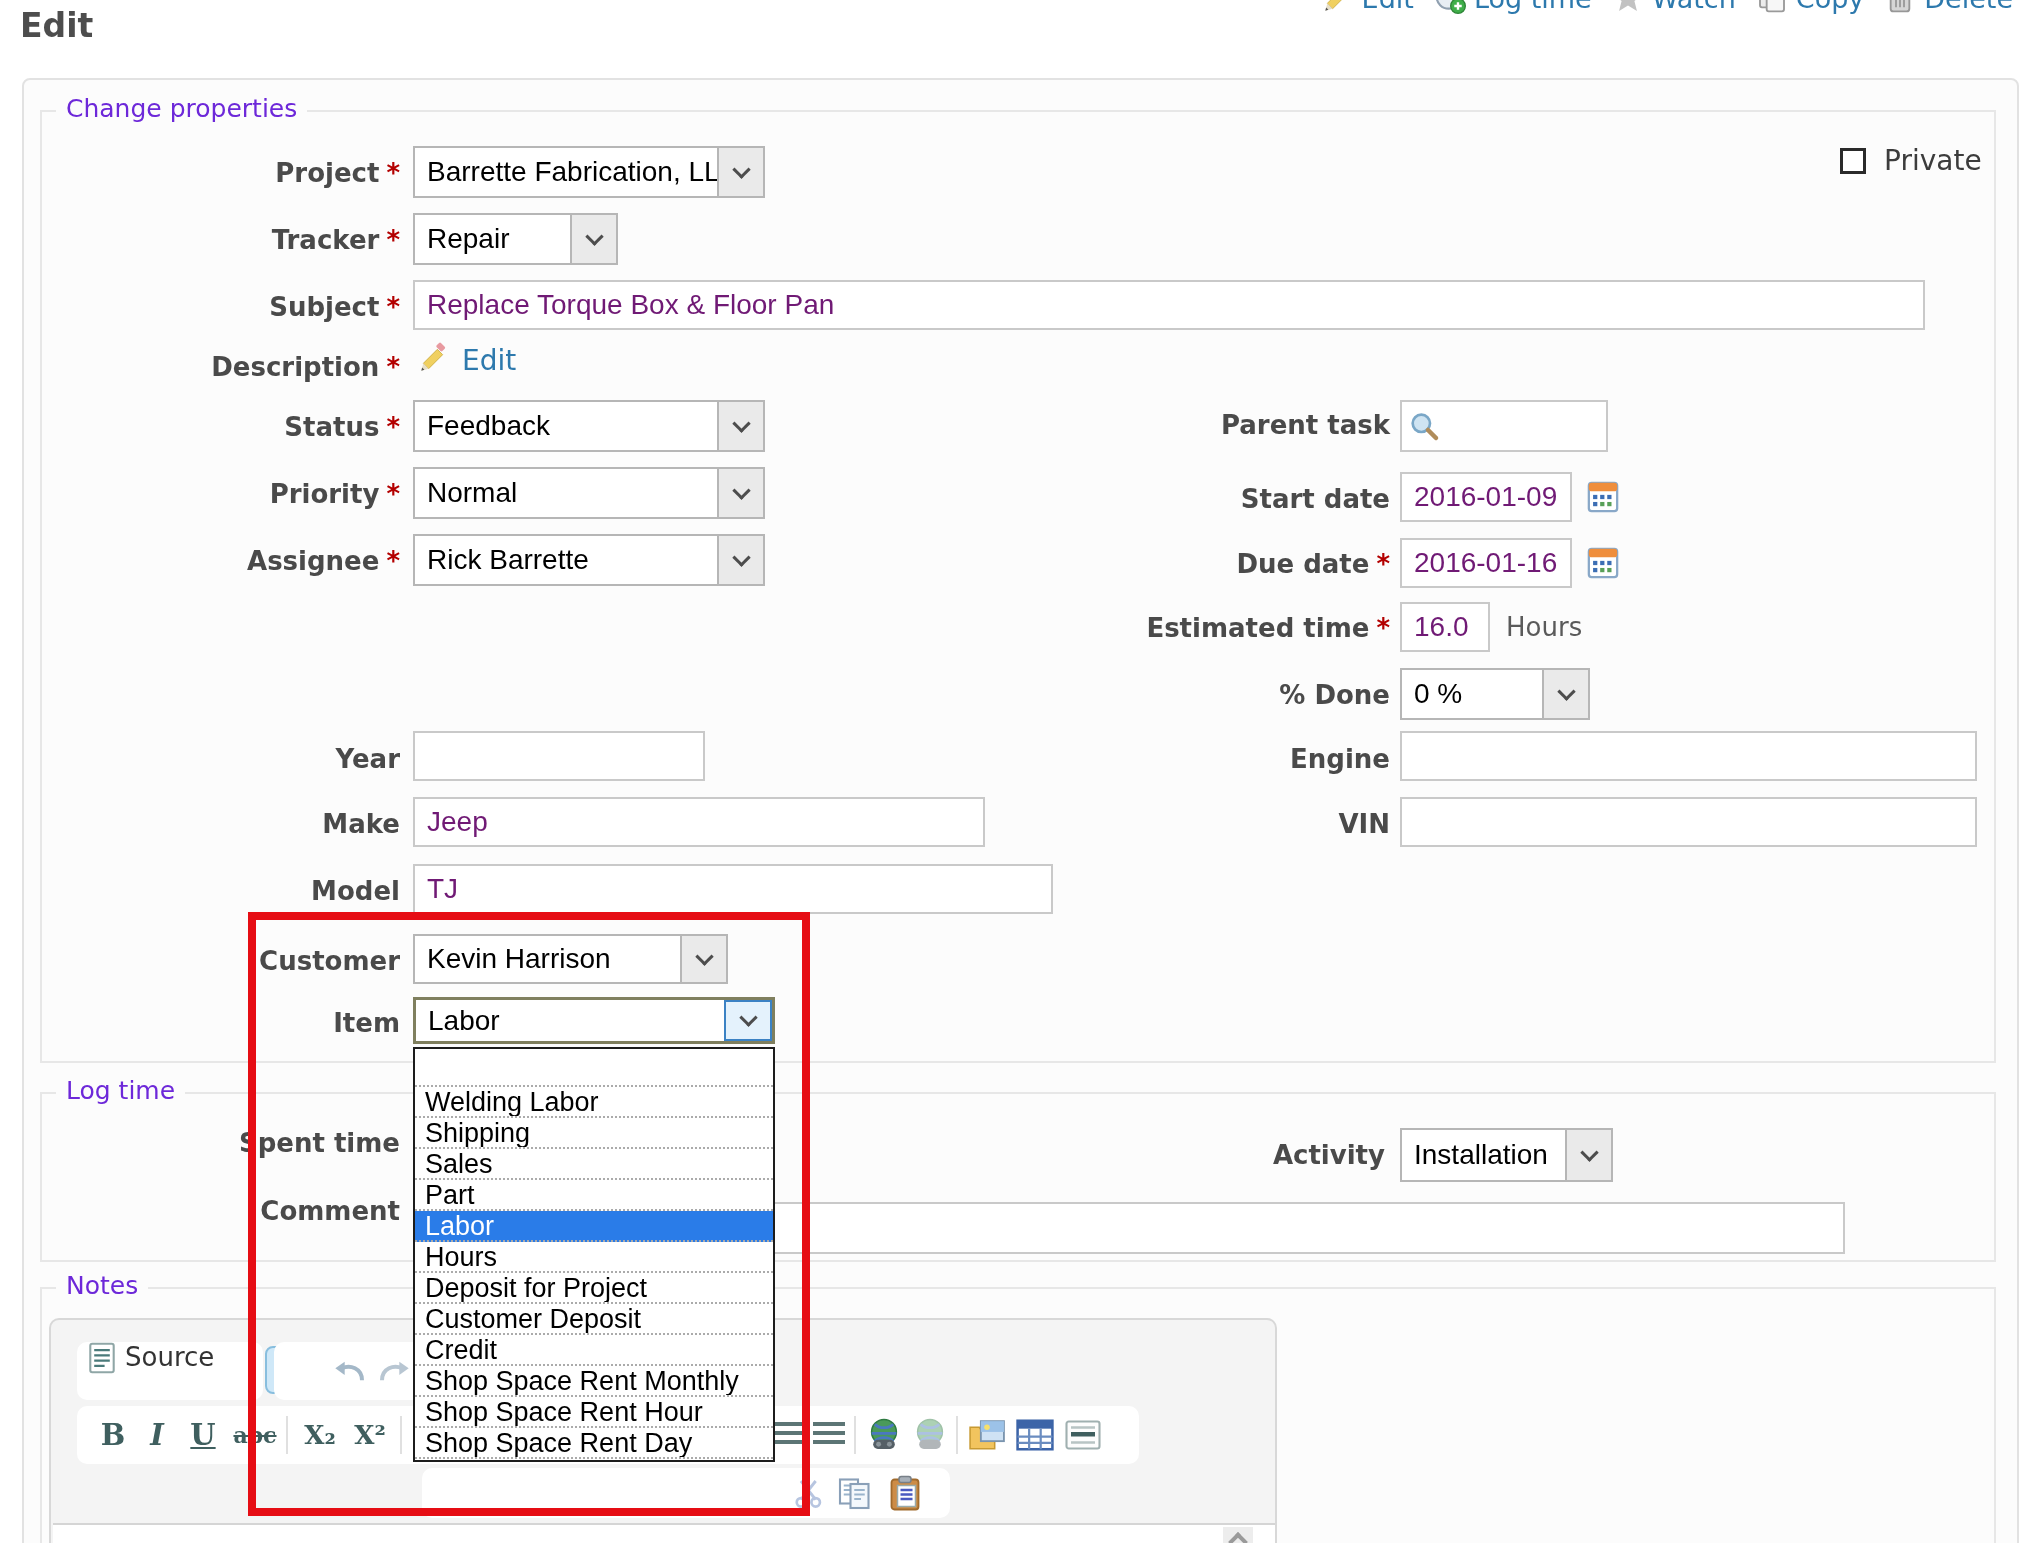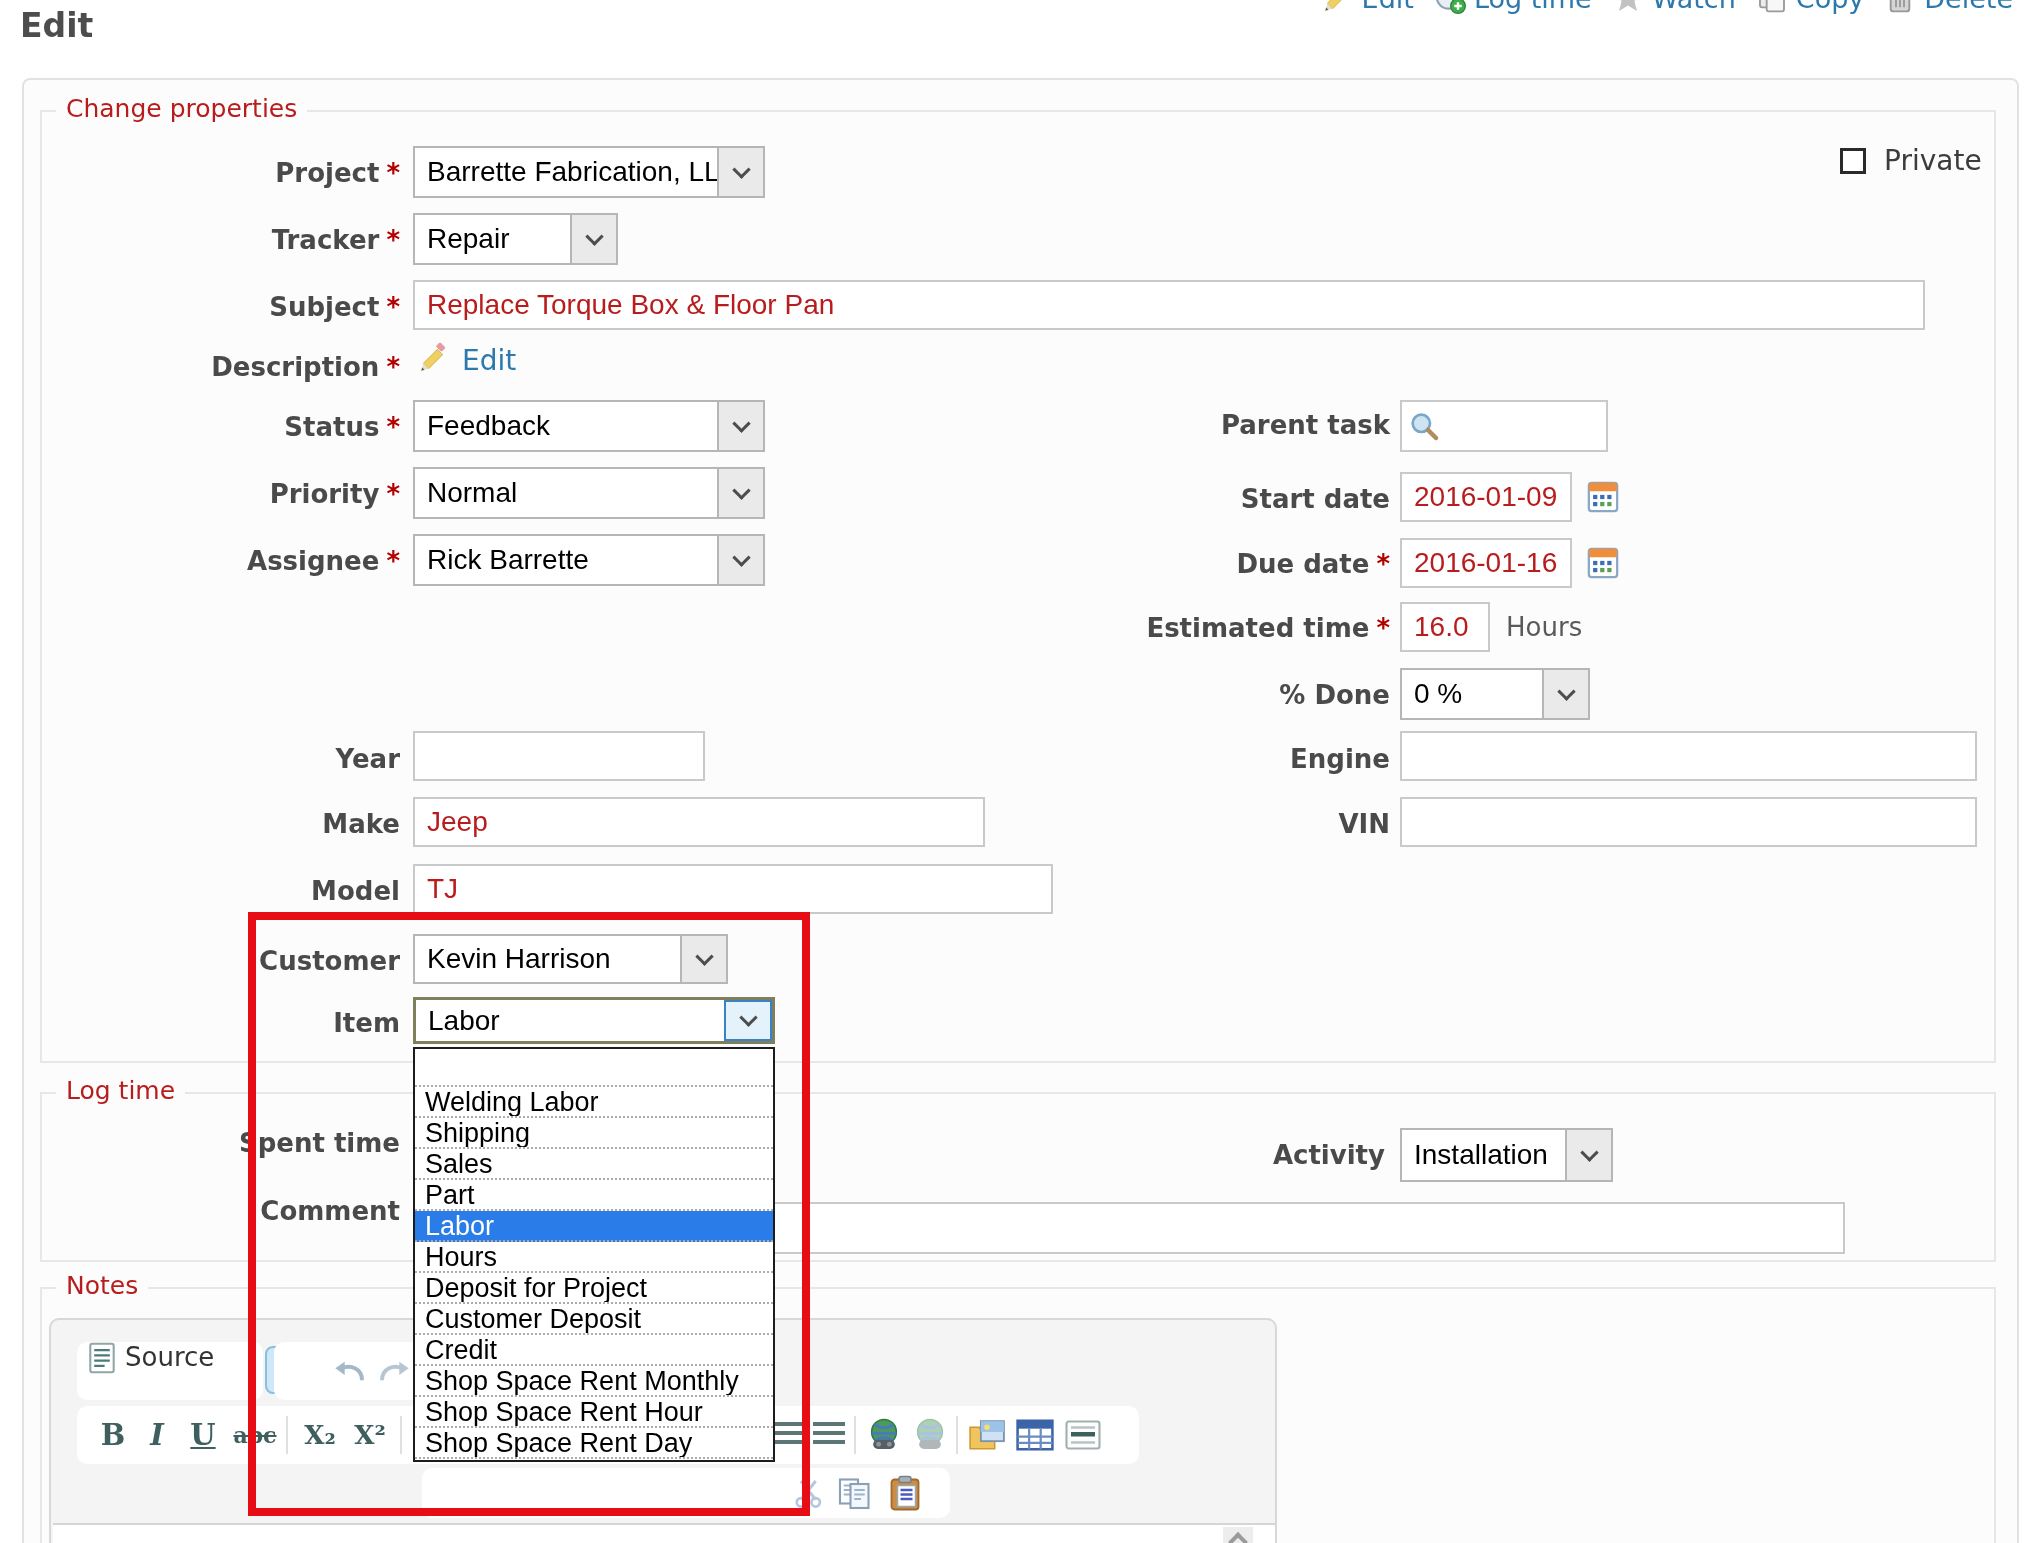--- a/index.html
+++ b/index.html
@@ -19,32 +19,32 @@
         color:#4d4d4d; }
 
   
   .box { position:absolute; left:22px; top:78px; width:1997px; height:1480px;
          background:#fcfcfc; border:2px solid #e2e2e2; border-radius:8px; }
   .fieldset { position:absolute; border:2px solid #e7e7e7; background:transparent; }
   .fs-cp    { left:40px; top:110px; width:1956px; height:953px; }
   .fs-lt    { left:40px; top:1092px; width:1956px; height:170px; }
   .fs-notes { left:40px; top:1287px; width:1956px; height:290px; }
   .legend { position:absolute; background:#fcfcfc; padding:0 10px; font-size:25px;
-            color:#b91c1c; white-space:nowrap; }
+            color:#6d28d9; white-space:nowrap; }
 
   
   .lbl { position:absolute; font-size:26px; font-weight:bold; color:#4a4a4a;
          white-space:nowrap; text-align:right; }
   .lbl-l { right:1639px; }        
   .lbl-r { right:649px; }         
   .req { color:#b30000; margin-left:7px; font-weight:bold; }
 
   
   .tinput { position:absolute; background:#fff; border:2px solid #c9c9c9;
-            font-size:28px; font-family:"Liberation Sans", sans-serif; color:#b91c1c;
+            font-size:28px; font-family:"Liberation Sans", sans-serif; color:#701a75;
             padding:0 12px; outline:none; }
   .selbox { position:absolute; background:#fff; border:2px solid #b6b6b6;
             display:flex; align-items:center; font-size:28px;
             font-family:"Liberation Sans", sans-serif; color:#000;
             padding-left:12px; cursor:default; }
   .selbox .arrowbtn { position:absolute; right:0; top:0; bottom:0; width:46px;
             background:#eaeaea; border-left:2px solid #b6b6b6;
             display:flex; align-items:center; justify-content:center; }
   .chev { width:13px; height:13px; border-right:3px solid #4d4d4d;
           border-bottom:3px solid #4d4d4d; transform:rotate(45deg) translate(-2px,-2px); }

